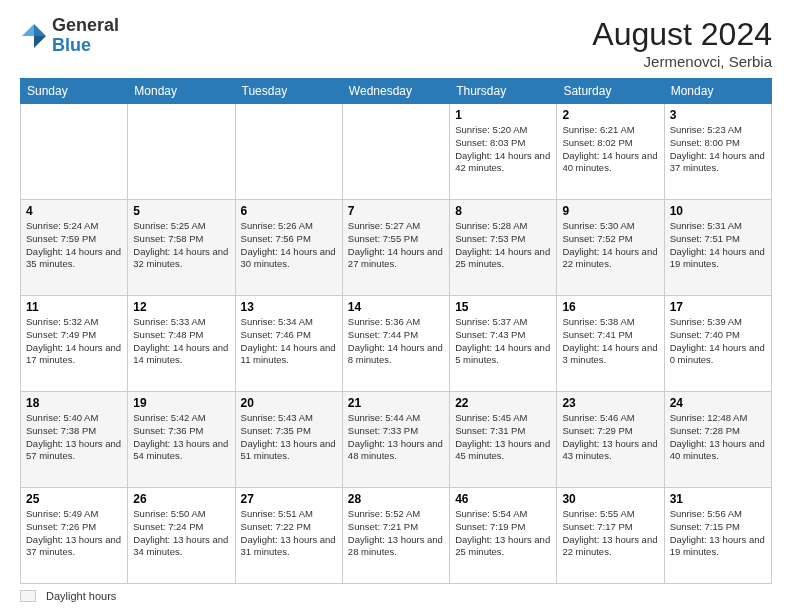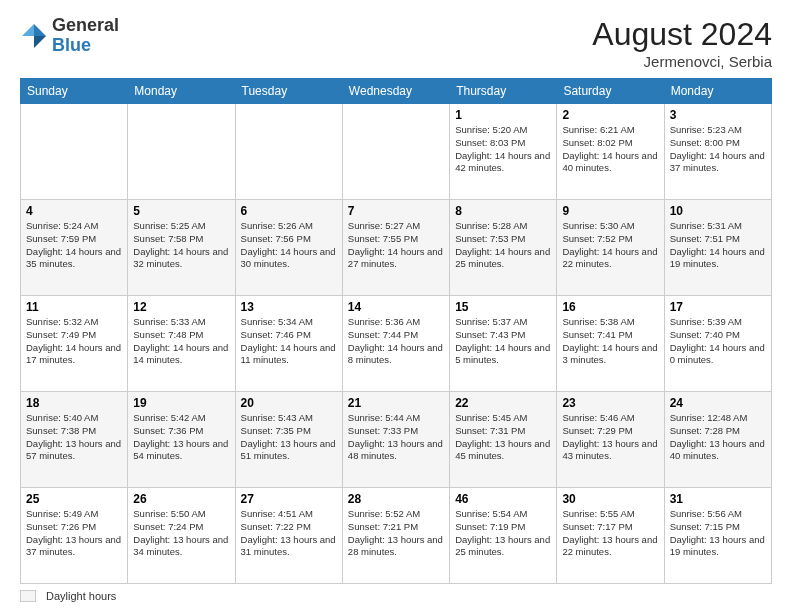--- a/index.html
+++ b/index.html
@@ -331,21 +331,21 @@
           </td>
           <td>
             <span class="day-number">26</span>
             <div class="day-info">Sunrise: 5:50 AM
 Sunset: 7:24 PM
 Daylight: 13 hours
 and 34 minutes.</div>
           </td>
           <td>
             <span class="day-number">27</span>
-            <div class="day-info">Sunrise: 4:51 AM
+            <div class="day-info">Sunrise: 5:51 AM
 Sunset: 7:22 PM
 Daylight: 13 hours
 and 31 minutes.</div>
           </td>
           <td>
             <span class="day-number">28</span>
             <div class="day-info">Sunrise: 5:52 AM
 Sunset: 7:21 PM
 Daylight: 13 hours
 and 28 minutes.</div>

